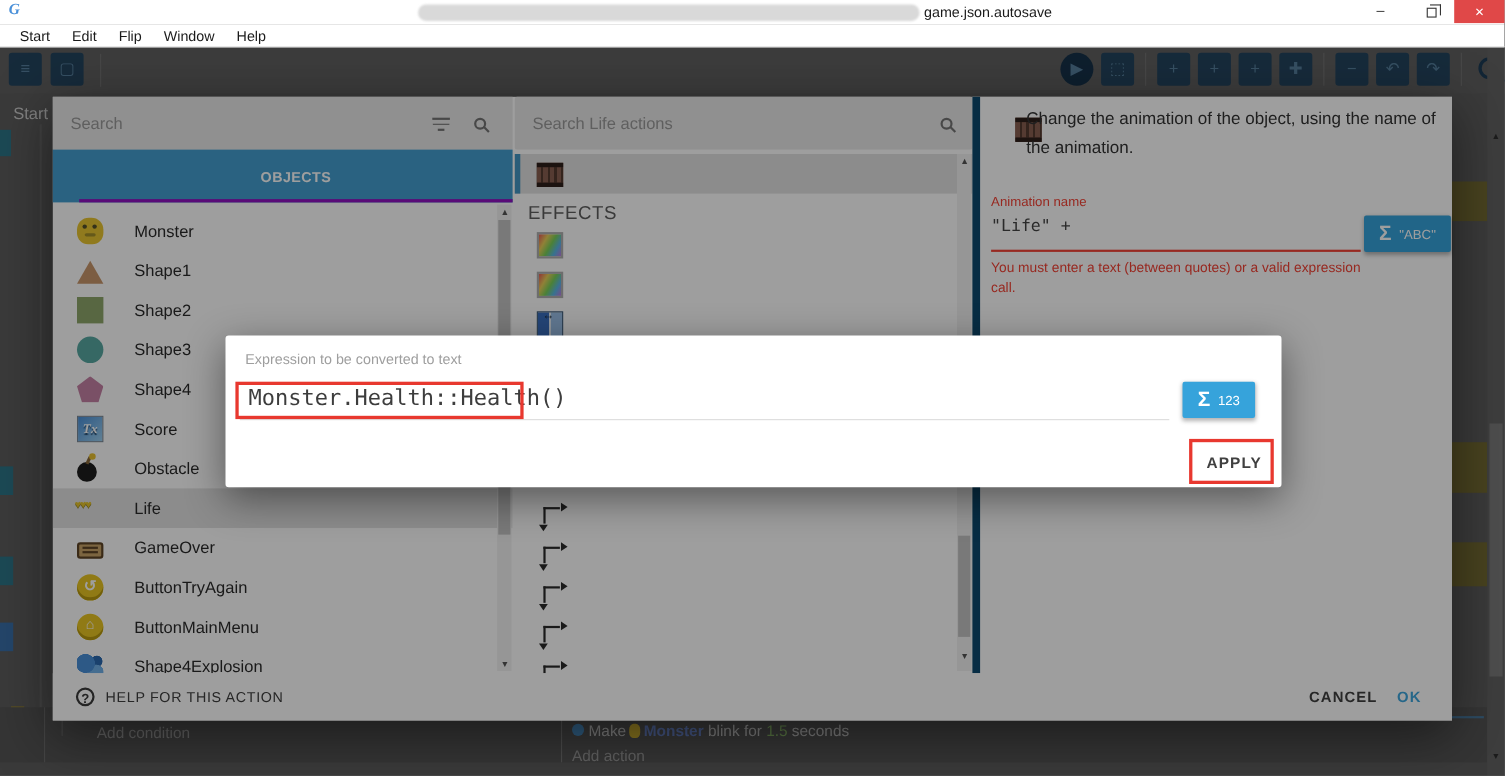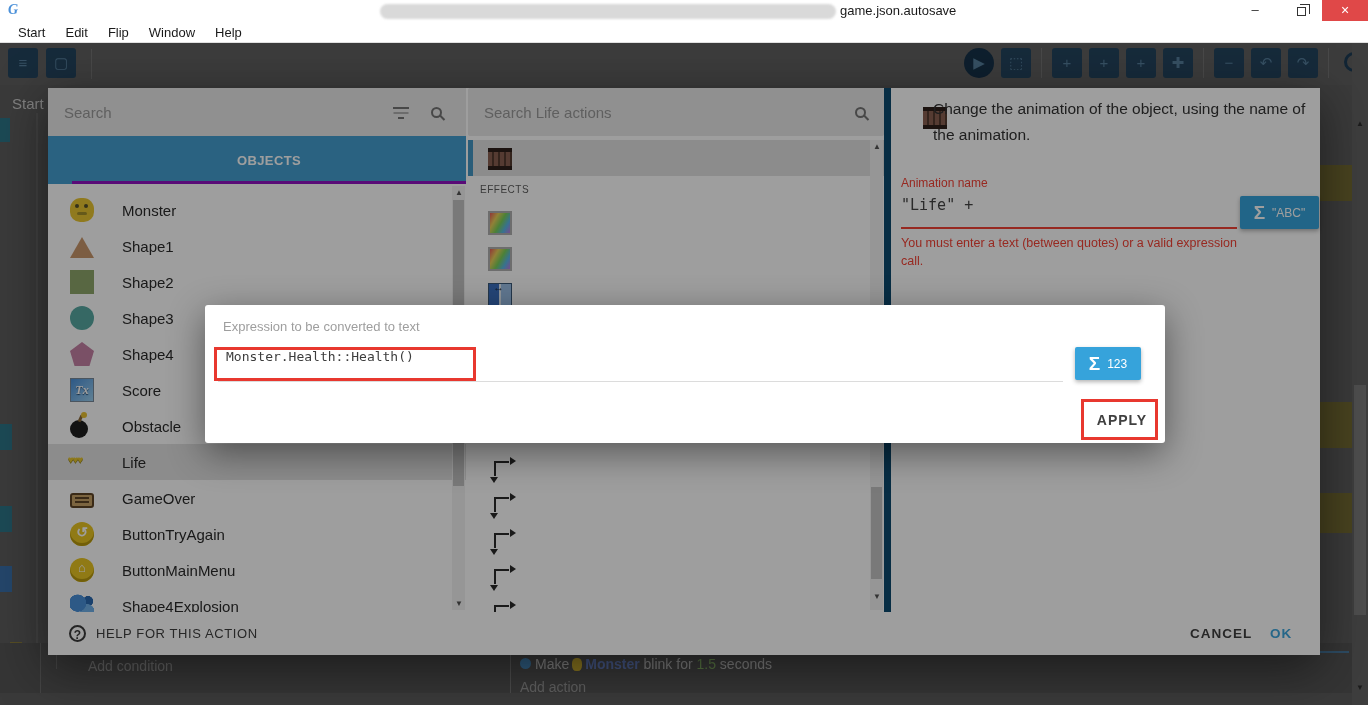--- a/index.html
+++ b/index.html
@@ -87,21 +87,21 @@
   .ls-left{left:404px;top:98px;height:424px;}
   .ls-mid{left:822px;top:52px;height:470px;}
   .ls-thumb{position:absolute;left:1px;width:11px;background:#c4c4c4;}
   .ls-ar{position:absolute;left:3px;font-size:8px;color:#555;}
 
   
   .sel-action-row{position:absolute;left:420px;top:52px;width:416px;height:36px;background:#e2e2e2;
                   display:flex;align-items:center;border-left:5px solid #4596c4;}
   .sel-action-row .obj-icon{margin-left:15px;}
   .sel-action-row .obj-label{left:494px;}
-  .section-header{position:absolute;left:432px;top:96px;font-size:10px;color:#5e5e5e;letter-spacing:.5px;}
+  .section-header{position:absolute;left:432px;top:96px;font-size:17px;color:#5e5e5e;letter-spacing:.5px;}
   .actions-top{position:absolute;left:420px;top:117px;width:402px;}
   .actions-bottom{position:absolute;left:420px;top:360px;width:402px;height:164px;overflow:hidden;}
   .actions-top .obj-icon,.actions-bottom .obj-icon{margin-left:20px;}
   .actions-top .obj-label,.actions-bottom .obj-label{left:494px;}
 
   
   .right-panel{position:absolute;left:836px;top:0;width:436px;height:524px;background:#fff;border-left:7px solid #0c4a6e;}
   .rp-film{position:absolute;left:10px;top:18px;}
   .rp-desc{position:absolute;left:42px;top:8px;width:392px;font-size:15.5px;color:#333;line-height:1.65;}
   .rp-label{position:absolute;left:10px;top:88px;font-size:12px;color:#f44336;}
@@ -123,21 +123,21 @@
   .btn-cancel{position:absolute;left:1142px;color:#3f3f3f;}
   .btn-ok{position:absolute;left:1222px;color:#3ea6dd;}
 
   
   .dim-overlay{position:absolute;left:0;top:0;width:1368px;height:662px;background:rgba(0,0,0,0.38);z-index:6;}
 
   
   .modal{position:absolute;left:205px;top:262px;width:960px;height:138px;background:#fff;border-radius:3px;z-index:7;
          box-shadow:0 10px 36px rgba(0,0,0,.45);}
   .modal-label{position:absolute;left:18px;top:14px;font-size:13px;color:#9e9e9e;}
-  .modal-value{position:absolute;left:21px;top:44px;font-family:"DejaVu Sans Mono",monospace;font-size:13px;color:#3d3d3d;}
+  .modal-value{position:absolute;left:21px;top:44px;font-family:"DejaVu Sans Mono",monospace;font-size:20px;color:#3d3d3d;}
   .modal-underline{position:absolute;left:13px;top:76px;width:845px;height:1px;background:#dcdcdc;}
   .modal-sigma{left:870px;top:42px;width:66px;height:33px;}
   .apply-btn{position:absolute;left:880px;top:97px;width:74px;height:36px;color:#404040;font-size:14px;
              font-weight:bold;letter-spacing:1px;text-align:center;line-height:36px;}
 
   
   .anno{position:absolute;border:3px solid #e8382f;z-index:8;}
   .anno-input{left:214px;top:304px;width:262px;height:34px;}
   .anno-apply{left:1081px;top:356px;width:77px;height:41px;}
 

